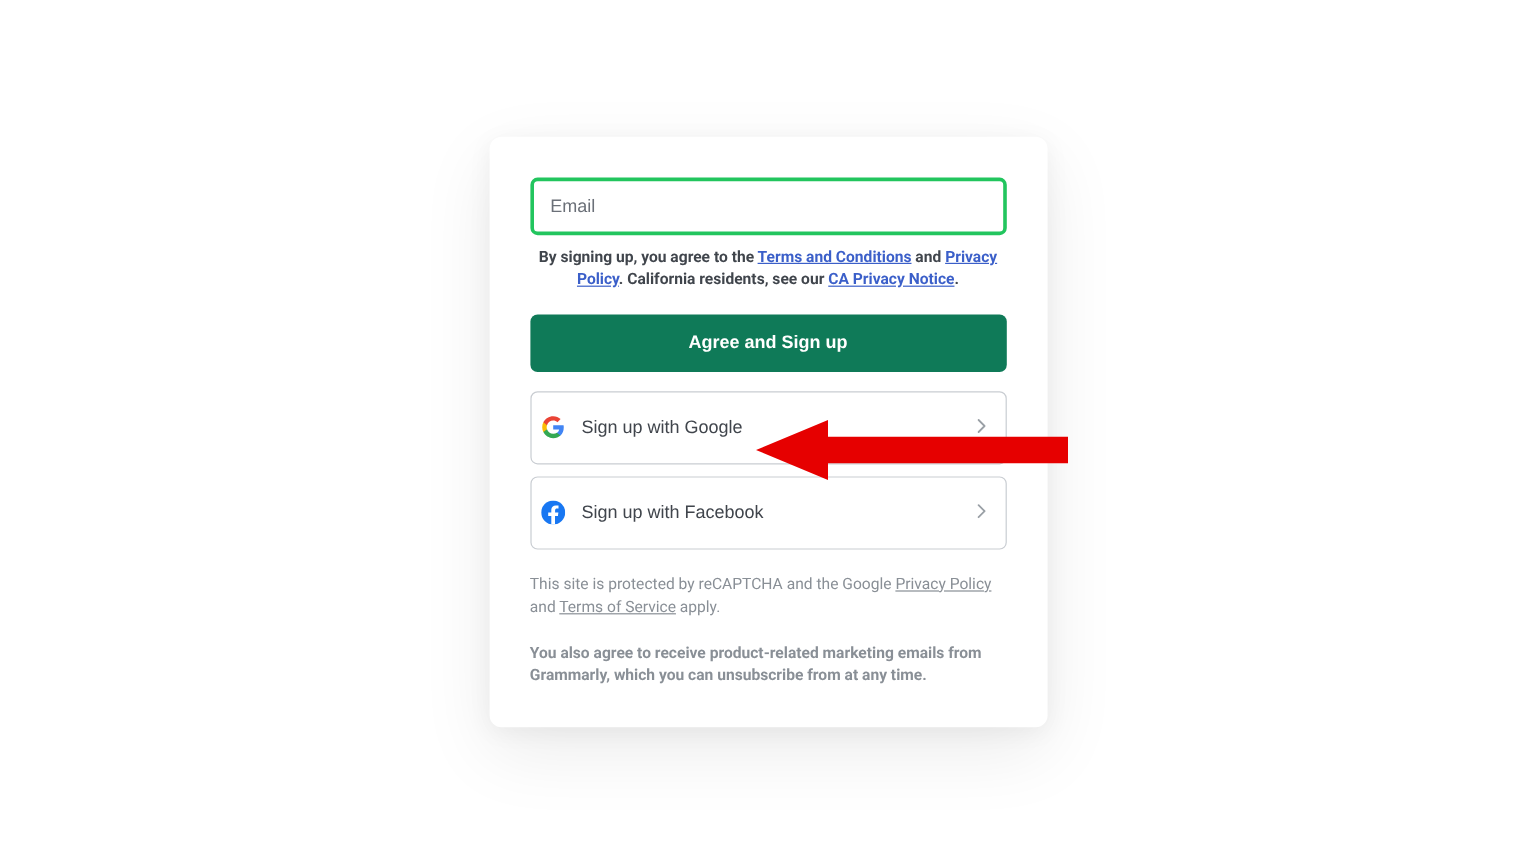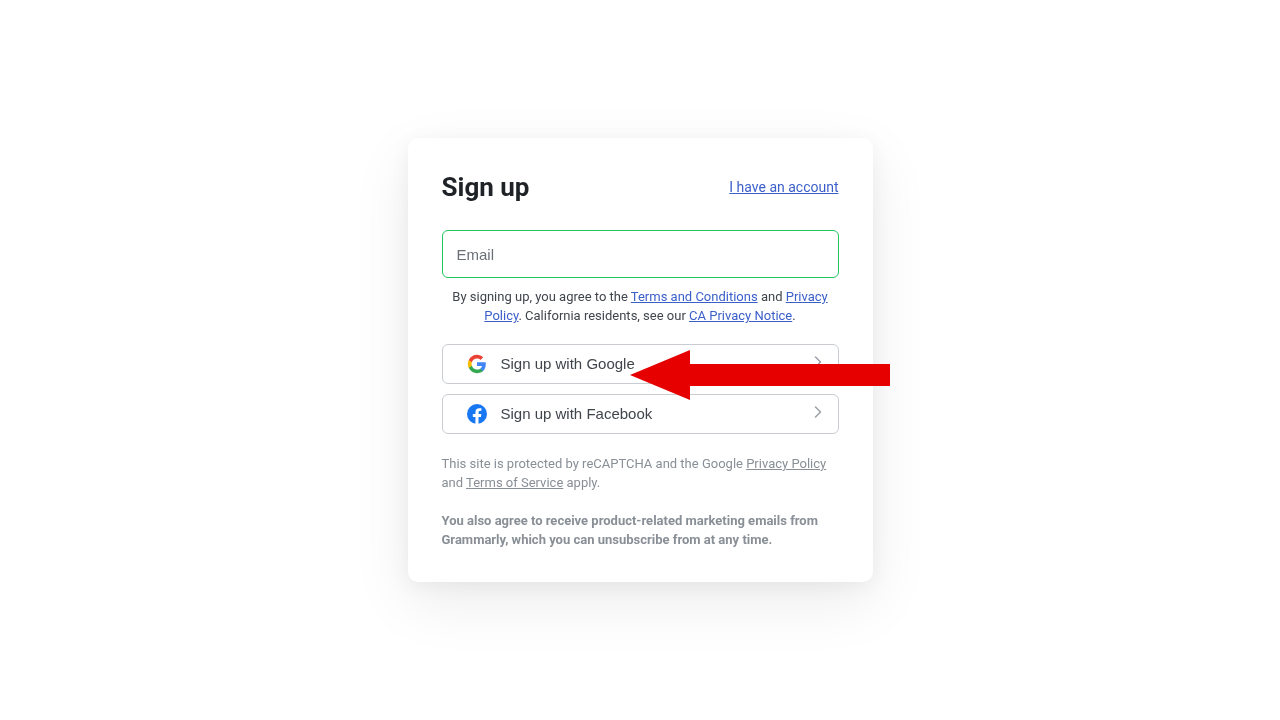--- a/index.html
+++ b/index.html
@@ -38,65 +38,66 @@
     }
     .have-account {
       font-size: 14px;
       color: #3b5fc9;
       text-decoration: underline;
       cursor: pointer;
     }
     .email-input {
       width: 100%;
       height: 48px;
-      border: 1px solid #22c55e;
+      border: 3px solid #22c55e;
       border-radius: 6px;
       padding: 0 14px;
       font-size: 15px;
       color: #1f2328;
       outline: none;
       margin-bottom: 10px;
     }
     .email-input::placeholder {
       color: #6b7078;
     }
     .consent-text {
       font-size: 13px;
       color: #40454c;
       text-align: center;
       line-height: 1.45;
       margin-bottom: 18px;
       padding: 0 4px;
+      font-weight: bold;
     }
     .consent-text a, .consent-text .link {
       color: #3b5fc9;
       text-decoration: underline;
       cursor: pointer;
     }
     .primary-btn {
       width: 100%;
       height: 48px;
       background: #0f7a58;
       color: #ffffff;
       font-weight: 700;
       font-size: 15px;
       border: none;
       border-radius: 6px;
       cursor: pointer;
       margin-bottom: 16px;
     }
     .provider-btn {
       width: 100%;
-      height: 40px;
+      height: 61px;
       background: #ffffff;
       border: 1px solid #c9cdd2;
       border-radius: 6px;
       display: flex;
       align-items: center;
-      padding: 0 24px;
+      padding: 0 8px;
       cursor: pointer;
       margin-bottom: 10px;
       position: relative;
     }
     .provider-btn:last-of-type {
       margin-bottom: 20px;
     }
     .provider-icon {
       width: 20px;
       height: 20px;
@@ -133,31 +134,28 @@
     .arrow-overlay {
       position: absolute;
       pointer-events: none;
       z-index: 10;
     }
   </style>
 </head>
 <body>
 
 <div class="card">
-  <div class="header-row">
-    <h1 class="title">Sign up</h1>
-    <a class="have-account">I have an account</a>
-  </div>
 
   <input type="email" class="email-input" placeholder="Email" style="">
 
   <p class="consent-text">
     <span>By signing up, you agree to the </span><span class="link">Terms and Conditions</span><span> and </span><span class="link">Privacy Policy</span><span>. California residents, see our </span><span class="link">CA Privacy Notice</span><span>.</span>
   </p>
 
+  <button class="primary-btn">Agree and Sign up</button>
 
   <button class="provider-btn">
     <span class="provider-icon">
       <svg viewBox="0 0 48 48" width="20" height="20">
         <path fill="#4285F4" d="M45.1 24.5c0-1.6-.1-3.1-.4-4.5H24v8.5h11.9c-.5 2.8-2.1 5.1-4.4 6.7v5.6h7.1c4.2-3.9 6.5-9.6 6.5-16.3z"></path>
         <path fill="#34A853" d="M24 46c6 0 11-2 14.6-5.3l-7.1-5.6c-2 1.3-4.5 2.1-7.5 2.1-5.8 0-10.7-3.9-12.4-9.2H4.3v5.8C7.9 41 15.4 46 24 46z"></path>
         <path fill="#FBBC05" d="M11.6 28c-.4-1.3-.7-2.7-.7-4s.3-2.7.7-4v-5.8H4.3C2.8 17.1 2 20.5 2 24s.8 6.9 2.3 9.8l7.3-5.8z"></path>
         <path fill="#EA4335" d="M24 10.8c3.3 0 6.2 1.1 8.5 3.3l6.3-6.3C34.9 4.1 30 2 24 2 15.4 2 7.9 7 4.3 14.2l7.3 5.8c1.7-5.3 6.6-9.2 12.4-9.2z"></path>
       </svg>
     </span>

